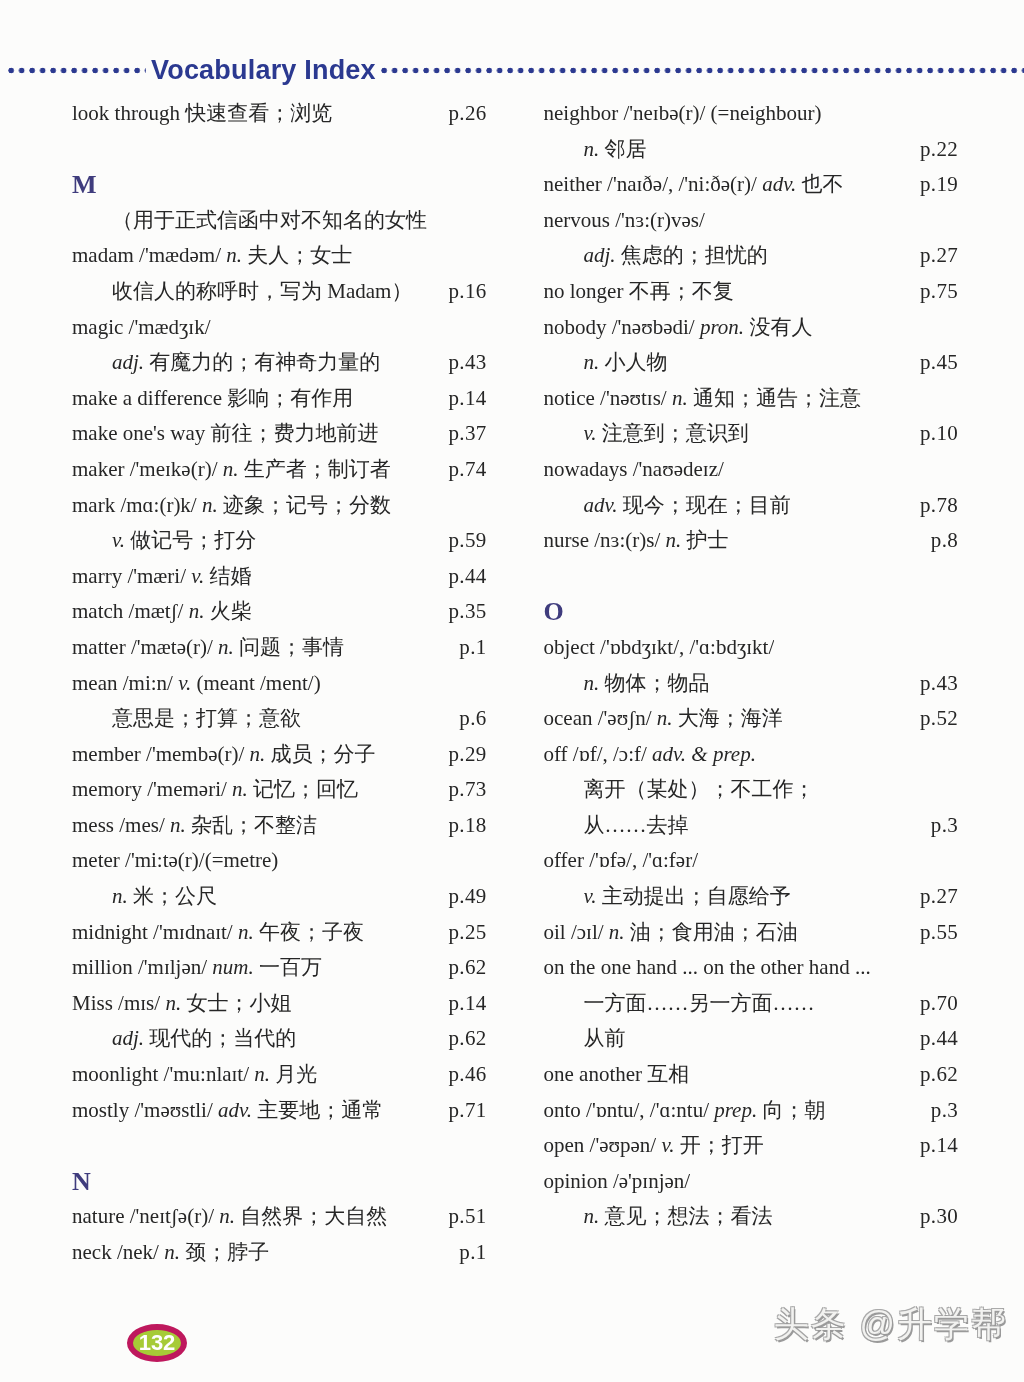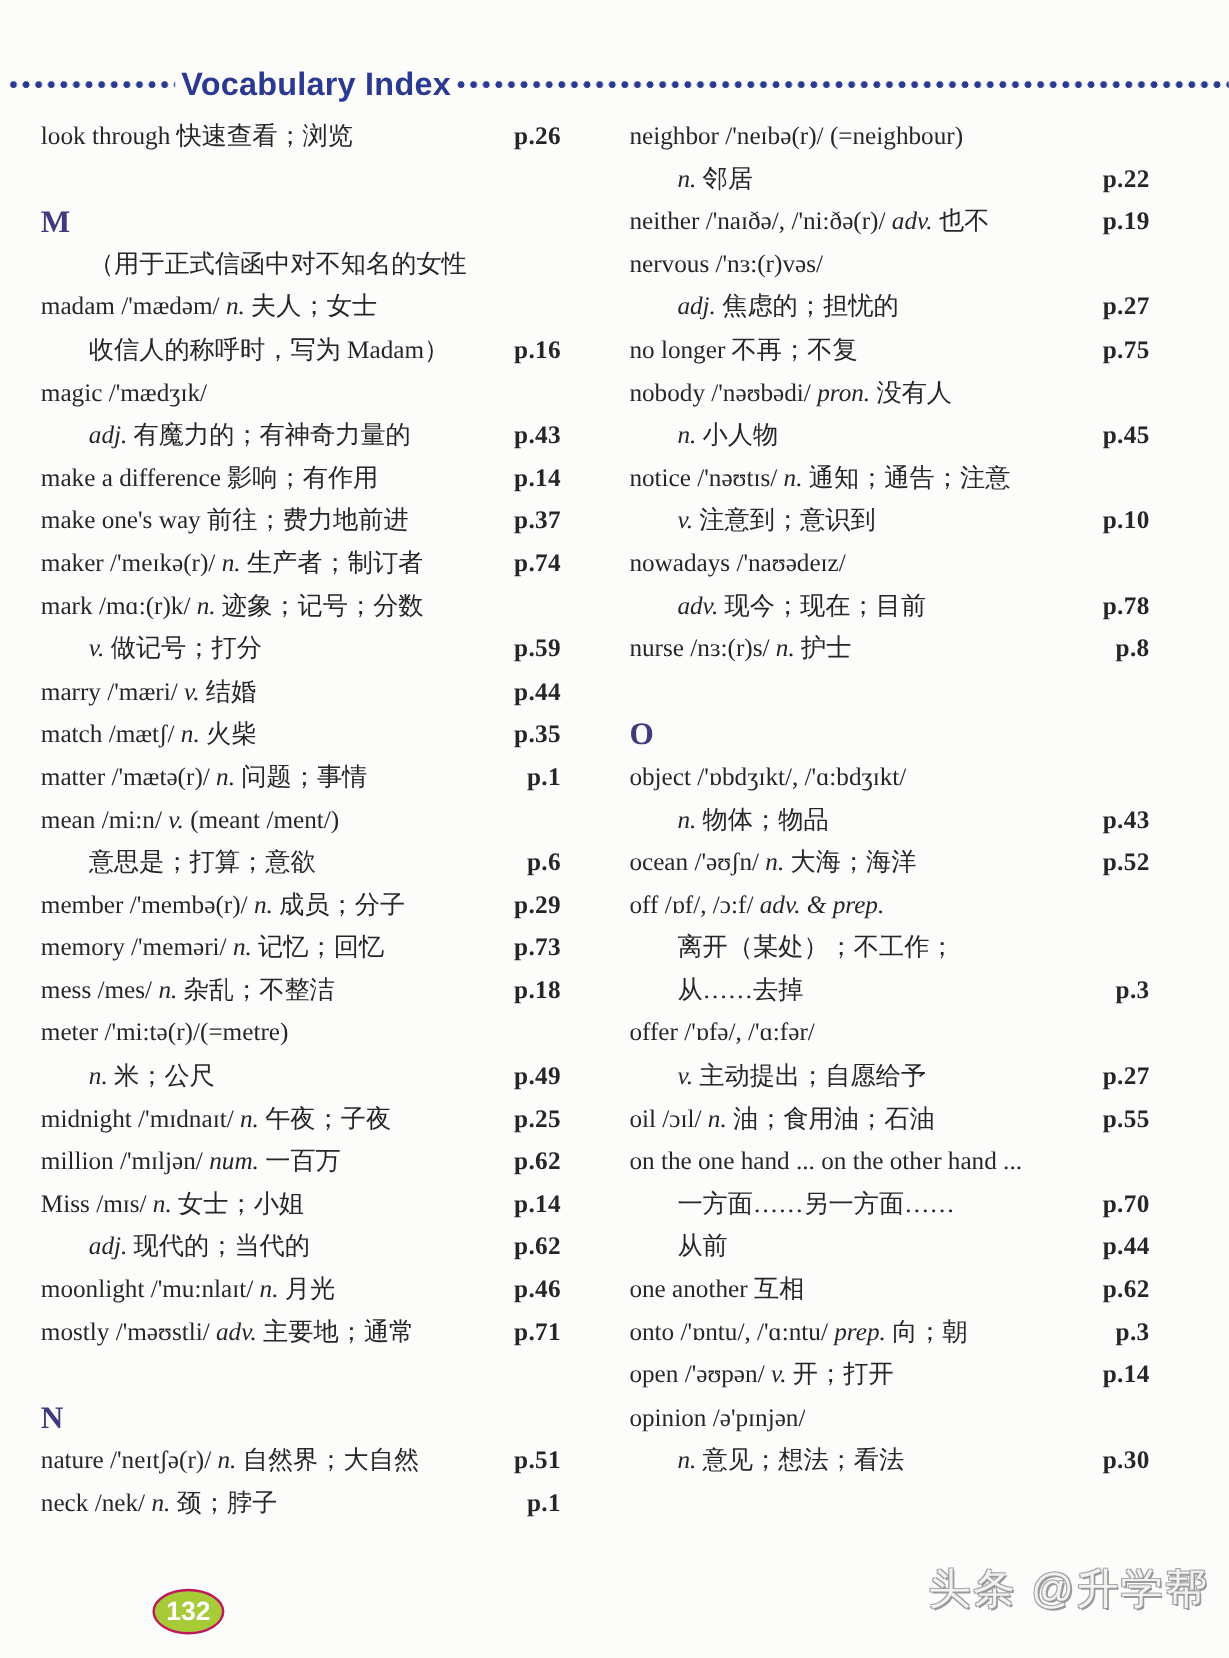--- a/index.html
+++ b/index.html
@@ -28,49 +28,49 @@
   .dots.right { flex:1; margin-right:0; }
   .hdr h1 {
     font-family:"Liberation Sans","DejaVu Sans",sans-serif;
     font-weight:bold; font-size:27px; color:var(--accent,#2b3990);
     padding:0 5px; letter-spacing:0.2px; white-space:nowrap;
   }
 
   
   .columns {
     position:absolute; top:96px; left:0; right:0;
-    display:flex; padding:0 66px 0 34px; gap:57px;
+    display:flex; padding:0 66px 0 72px; gap:57px;
   }
   .col { flex:1; min-width:0; }
 
   .row {
     height:35.6px; display:flex; justify-content:space-between;
     align-items:baseline; white-space:nowrap;
     font-size:21px; line-height:35.6px;
   }
   .row.indent { padding-left:40px; }
   .row-gap { height:35.6px; }
   .section-letter {
     height:35.6px; line-height:35.6px;
     font-size:26px; font-weight:bold; color:var(--section,#3f3c7d);
   }
   .line { overflow:hidden; }
-  .page-ref { margin-left:24px; font-weight:bold; letter-spacing:0.3px; }
+  .page-ref { margin-left:24px; font-weight:normal; letter-spacing:0.3px; }
 
   .seg-hw { font-weight:normal; }
   .seg-n  { font-weight:normal; }
   .seg-i  { font-style:italic; }
   .seg-zh { font-weight:normal; }
 
   
   .badge {
     position:absolute; left:127px; top:1324px;
     width:60px; height:38px; border-radius:50%;
     background:var(--badge,#a6cb37);
-    border:2px solid #be185d;
+    border:6px solid #be185d;
     color:#ffffff;
     font-family:"Liberation Sans","DejaVu Sans",sans-serif;
     font-weight:bold; font-size:22px;
     display:flex; align-items:center; justify-content:center;
   }
 
   
   .watermark {
     position:absolute; right:16px; bottom:34px;
     font-family:"Liberation Sans","DejaVu Sans",sans-serif;

